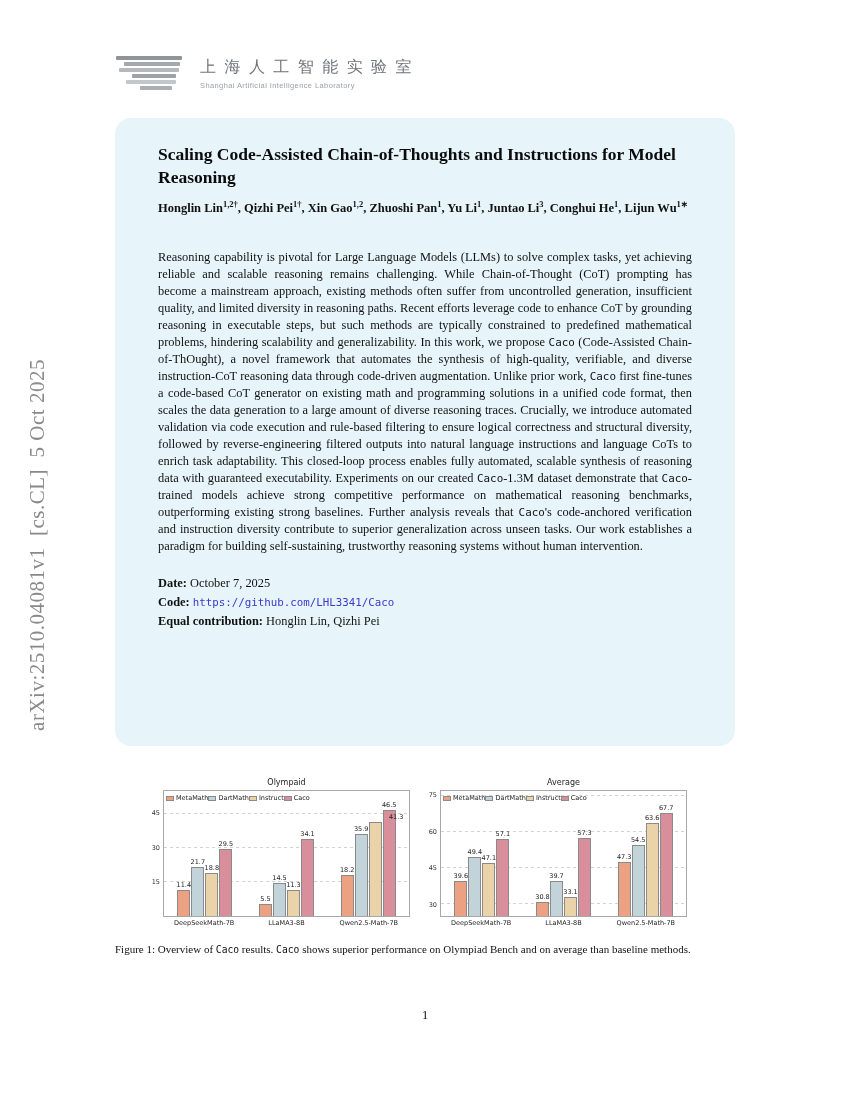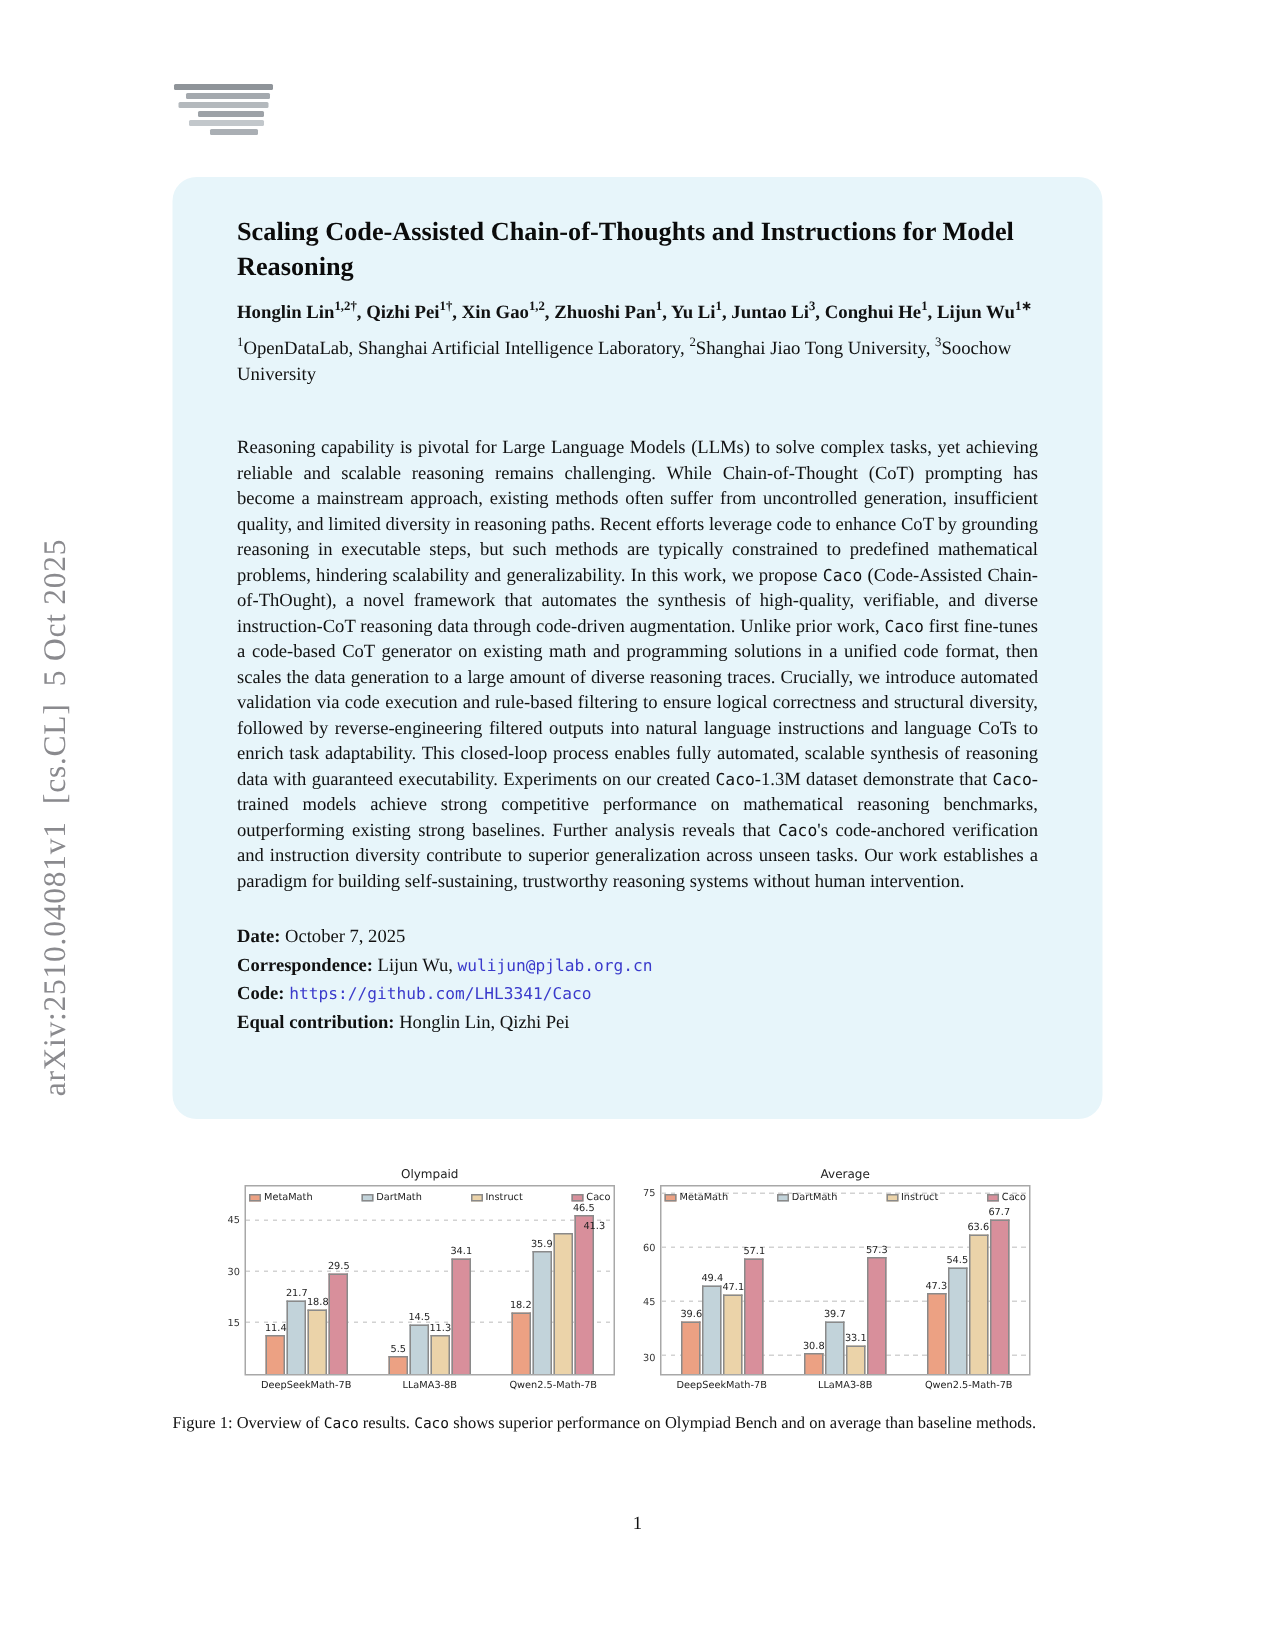--- a/index.html
+++ b/index.html
@@ -50,21 +50,21 @@
     display:flex; gap:14px; }
   .chart { width:263px; font-family:"DejaVu Sans", sans-serif; }
   .chart-title { text-align:center; font-size:8px; color:#222; margin:0 0 3px 16px; }
   .chart-body { display:flex; }
   .yaxis { width:16px; position:relative; height:127px; }
   .ytick { position:absolute; right:3px; font-size:6.5px; color:#333; }
   .plot { flex:1; height:127px; border:1px solid #a8a8a8; position:relative; background:#fff; }
   .gridline { position:absolute; left:0; right:0; height:1px;
     background-image:repeating-linear-gradient(to right,#d2d2d2 0 3px, transparent 3px 6px); }
   .legend { position:absolute; top:3px; left:2px; right:2px;
-    display:flex; justify-content:space-between; z-index:3; }
+    display:flex; justify-content:flex-start; z-index:3; }
   .legend-item { display:flex; align-items:center; gap:2px; }
   .swatch { width:8px; height:5px; border:1px solid #8a8a8a; display:inline-block; }
   .legend-label { font-size:6.5px; color:#222; }
   .groups { position:absolute; left:0; right:0; top:0; bottom:0; display:flex; }
   .group { flex:1; display:flex; justify-content:center; align-items:flex-end; height:100%; }
   .group-bars { display:flex; align-items:flex-end; gap:1px; height:100%; }
   .barwrap { position:relative; width:13px; height:100%; display:flex; align-items:flex-end; }
   .bar { width:100%; border:1px solid #8a8a8a; border-bottom:none; }
   .barval { position:absolute; left:50%; transform:translateX(-50%);
     font-size:6.5px; color:#222; white-space:nowrap; z-index:2; }
@@ -85,31 +85,33 @@
 <div class="header">
   <div class="shai-logo">
     <div class="shai-mark">
       <div class="shai-bar" style="width:66px;margin-left:0;background:#8F9499;"></div>
       <div class="shai-bar" style="width:56px;margin-left:8px;background:#A4A9AE;"></div>
       <div class="shai-bar" style="width:60px;margin-left:3px;background:#B4B9BD;"></div>
       <div class="shai-bar" style="width:44px;margin-left:16px;background:#9DA2A7;"></div>
       <div class="shai-bar" style="width:50px;margin-left:10px;background:#C2C7CB;"></div>
       <div class="shai-bar" style="width:32px;margin-left:24px;background:#AAAFB4;"></div>
     </div>
+    <div class="shai-texts">
+      <div class="shai-text-cn">上 海 人 工 智 能 实 验 室</div>
+      <div class="shai-text-en">Shanghai Artificial Intelligence Laboratory</div>
+    </div>
   </div>
 </div>
 
 <div class="card">
   <h1 class="title">Scaling Code-Assisted Chain-of-Thoughts and Instructions for Model Reasoning</h1>
   <div class="authors"><span>Honglin Lin<sup>1,2†</sup></span>, <span>Qizhi Pei<sup>1†</sup></span>, <span>Xin Gao<sup>1,2</sup></span>, <span>Zhuoshi Pan<sup>1</sup></span>, <span>Yu Li<sup>1</sup></span>, <span>Juntao Li<sup>3</sup></span>, <span>Conghui He<sup>1</sup></span>, <span>Lijun Wu<sup>1∗</sup></span></div>
-  <div class="affils"><sup>1</sup>OpenDataLab, Shanghai Artificial Intelligence Laboratory, <sup>2</sup>Shanghai Jiao Tong University, <sup>3</sup>Soochow University</div>
   <p class="abstract">Reasoning capability is pivotal for Large Language Models (LLMs) to solve complex tasks, yet achieving reliable and scalable reasoning remains challenging. While Chain-of-Thought (CoT) prompting has become a mainstream approach, existing methods often suffer from uncontrolled generation, insufficient quality, and limited diversity in reasoning paths. Recent efforts leverage code to enhance CoT by grounding reasoning in executable steps, but such methods are typically constrained to predefined mathematical problems, hindering scalability and generalizability. In this work, we propose <span class="mono-inline">Caco</span> (Code-Assisted Chain-of-ThOught), a novel framework that automates the synthesis of high-quality, verifiable, and diverse instruction-CoT reasoning data through code-driven augmentation. Unlike prior work, <span class="mono-inline">Caco</span> first fine-tunes a code-based CoT generator on existing math and programming solutions in a unified code format, then scales the data generation to a large amount of diverse reasoning traces. Crucially, we introduce automated validation via code execution and rule-based filtering to ensure logical correctness and structural diversity, followed by reverse-engineering filtered outputs into natural language instructions and language CoTs to enrich task adaptability. This closed-loop process enables fully automated, scalable synthesis of reasoning data with guaranteed executability. Experiments on our created <span class="mono-inline">Caco</span>-1.3M dataset demonstrate that <span class="mono-inline">Caco</span>-trained models achieve strong competitive performance on mathematical reasoning benchmarks, outperforming existing strong baselines. Further analysis reveals that <span class="mono-inline">Caco</span>'s code-anchored verification and instruction diversity contribute to superior generalization across unseen tasks. Our work establishes a paradigm for building self-sustaining, trustworthy reasoning systems without human intervention.</p>
   <div class="meta">
       <div class="meta-line"><b>Date:</b> <span>October 7, 2025</span></div>
-      <div class="meta-line"><b>Correspondence:</b> <span>Lijun Wu, </span><span class="mono-link">wulijun@pjlab.org.cn</span></div>
       <div class="meta-line"><b>Code:</b> <span class="mono-link">https://github.com/LHL3341/Caco</span></div>
       <div class="meta-line"><b>Equal contribution:</b> <span>Honglin Lin, Qizhi Pei</span></div>
     </div>
 </div>
 
 <div class="charts-row">
   <div class="chart">
       <div class="chart-title">Olympaid</div>
       <div class="chart-body">
         <div class="yaxis">

